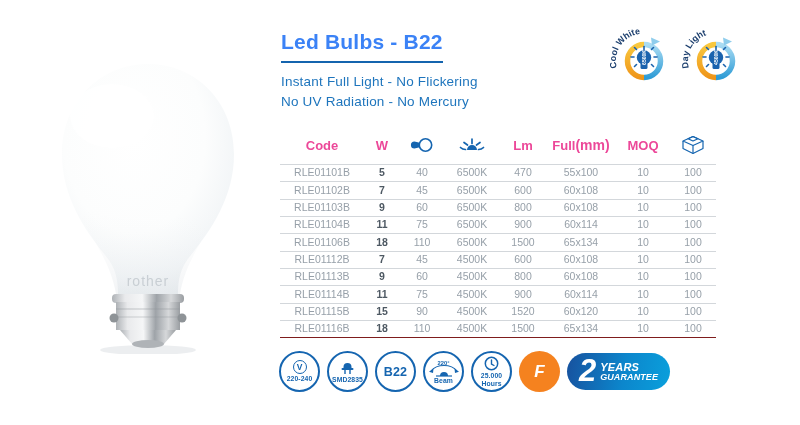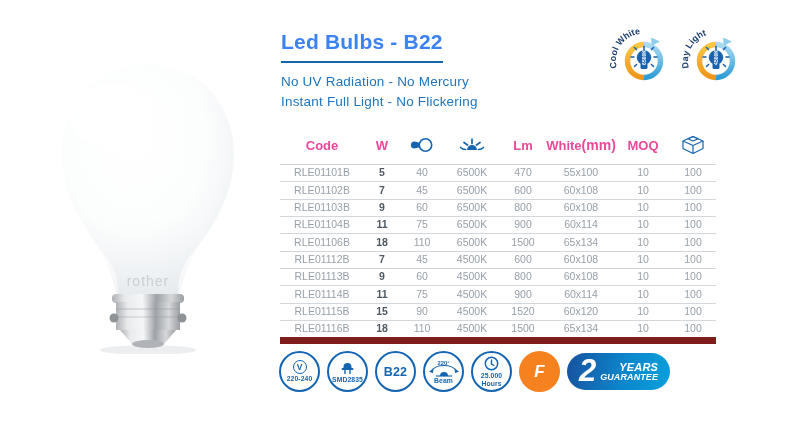--- a/index.html
+++ b/index.html
@@ -19,21 +19,21 @@
   
   .light-badges { position:absolute; left:610px; top:12px; display:flex; gap:4px; }
 
   
   .spec-table-wrap { position:absolute; left:280px; top:129px; width:436px; }
   table { border-collapse:collapse; width:436px; table-layout:fixed; }
   th { color:#ec4899; font-weight:bold; font-size:13px; padding:6px 0 9px; text-align:center; vertical-align:middle; }
   th .size-unit { font-size:14px; }
   td { color:#97A0A9; font-size:10.5px; line-height:1.1; padding:2.4px 0; text-align:center; }
   tbody td { border-top:1px solid #D3D7DB; }
-  tbody tr:last-child td { border-bottom:7px solid #7f1d1d; }
+  tbody tr:last-child td { border-bottom:1px solid #7f1d1d; }
   tbody td:nth-child(2) { font-weight:bold; color:#4E5963; }
   th svg { vertical-align:middle; }
 
   
   .features { position:absolute; left:279px; top:351px; display:flex; align-items:center; gap:7px; }
   .feat-circle { width:41px; height:41px; border:2.5px solid #1565B0; border-radius:50%;
                  display:flex; flex-direction:column; align-items:center; justify-content:center;
                  color:#1565B0; flex:0 0 auto; }
   .feat-circle .big { font-size:12.5px; font-weight:bold; letter-spacing:.2px; }
   .feat-small { font-size:6.8px; font-weight:bold; line-height:1.15; letter-spacing:.1px; }
@@ -44,21 +44,21 @@
   .beam-angle { position:absolute; left:0; right:0; top:1.5px; text-align:center; font-size:5.8px; font-weight:bold; }
   .energy-circle { width:41px; height:41px; border-radius:50%; background:#F5821F; color:#ffffff;
                    display:flex; align-items:center; justify-content:center;
                    font-size:17px; font-weight:bold; font-style:italic; flex:0 0 auto; }
   .guarantee-pill { width:103px; height:37px; border-radius:19px; flex:0 0 auto;
                     background:linear-gradient(100deg,#17519E 0%,#0C86CC 55%,#0AA0DC 100%);
                     color:#ffffff; display:flex; align-items:center; justify-content:center; gap:4px;
                     font-style:italic; }
   .guarantee-pill .num { font-size:31px; font-weight:bold; line-height:1; margin-top:-2px; }
   .guarantee-lines { display:flex; flex-direction:column; line-height:1; }
-  .guarantee-lines .l1 { font-size:11px; font-weight:bold; letter-spacing:.2px;text-align:right; }
+  .guarantee-lines .l1 { font-size:11px; font-weight:bold; letter-spacing:.2px; }
   .guarantee-lines .l2 { font-size:9px; font-weight:bold; letter-spacing:.1px; }
 </style>
 </head>
 <body>
 
 <div class="stage">
 
   <svg class="product-img" width="196" height="296" viewBox="0 0 196 296">
     <defs>
       <radialGradient id="glassGrad" cx="42%" cy="32%" r="75%">
@@ -97,22 +97,22 @@
       <circle cx="64" cy="260" r="4.5" fill="#8E9397"></circle>
       <circle cx="132" cy="260" r="4.5" fill="#8E9397"></circle>
       <path d="M70,272 L126,272 L114,286 L82,286 Z" fill="url(#metalGrad)"></path>
       <ellipse cx="98" cy="286" rx="16" ry="4" fill="#AFB3B7"></ellipse>
     </g>
   </svg>
 
   <div class="title-block">
     <div class="page-title">Led Bulbs - B22</div>
     <div class="subtitle">
+      <div>Instant Full Light - No Flickering</div>
       <div>No UV Radiation - No Mercury</div>
-      <div>Instant Full Light - No Flickering</div>
     </div>
   </div>
 
   <div class="light-badges">
 
     <svg width="68" height="78" viewBox="0 0 68 78">
       <defs>
         <linearGradient id="gold0" x1="0" y1="0" x2="0" y2="1">
           <stop offset="0%" stop-color="#F9C83F"></stop>
             <stop offset="100%" stop-color="#EF961A"></stop>
@@ -204,21 +204,21 @@
                 <line x1="13" y1="6.5" x2="13" y2="2"></line>
                 <line x1="8.5" y1="8" x2="5" y2="5.5"></line>
                 <line x1="17.5" y1="8" x2="21" y2="5.5"></line>
                 <path d="M6.5,12.5 Q3.5,12.5 1.5,10.5" fill="none"></path>
                 <path d="M19.5,12.5 Q22.5,12.5 24.5,10.5" fill="none"></path>
               </g>
               <path d="M8,13 a5,5 0 0 1 10,0 Z" fill="#1565B0"></path>
             </svg>
           </th>
           <th>Lm</th>
-          <th><span>White</span><span class="size-unit">(mm)</span></th>
+          <th><span>Full</span><span class="size-unit">(mm)</span></th>
           <th>MOQ</th>
           <th>
             <svg width="24" height="20" viewBox="0 0 24 20">
               <g fill="none" stroke="#1565B0" stroke-width="1.2" stroke-linejoin="round">
                 <path d="M12,1.5 L22,6 L12,10.5 L2,6 Z"></path>
                 <path d="M12,1.5 L17,3.7 L12,6 L7,3.7 Z"></path>
                 <path d="M2,6 L2,13.5 L12,18.5 L22,13.5 L22,6"></path>
                 <path d="M12,10.5 L12,18.5"></path>
               </g>
             </svg>

